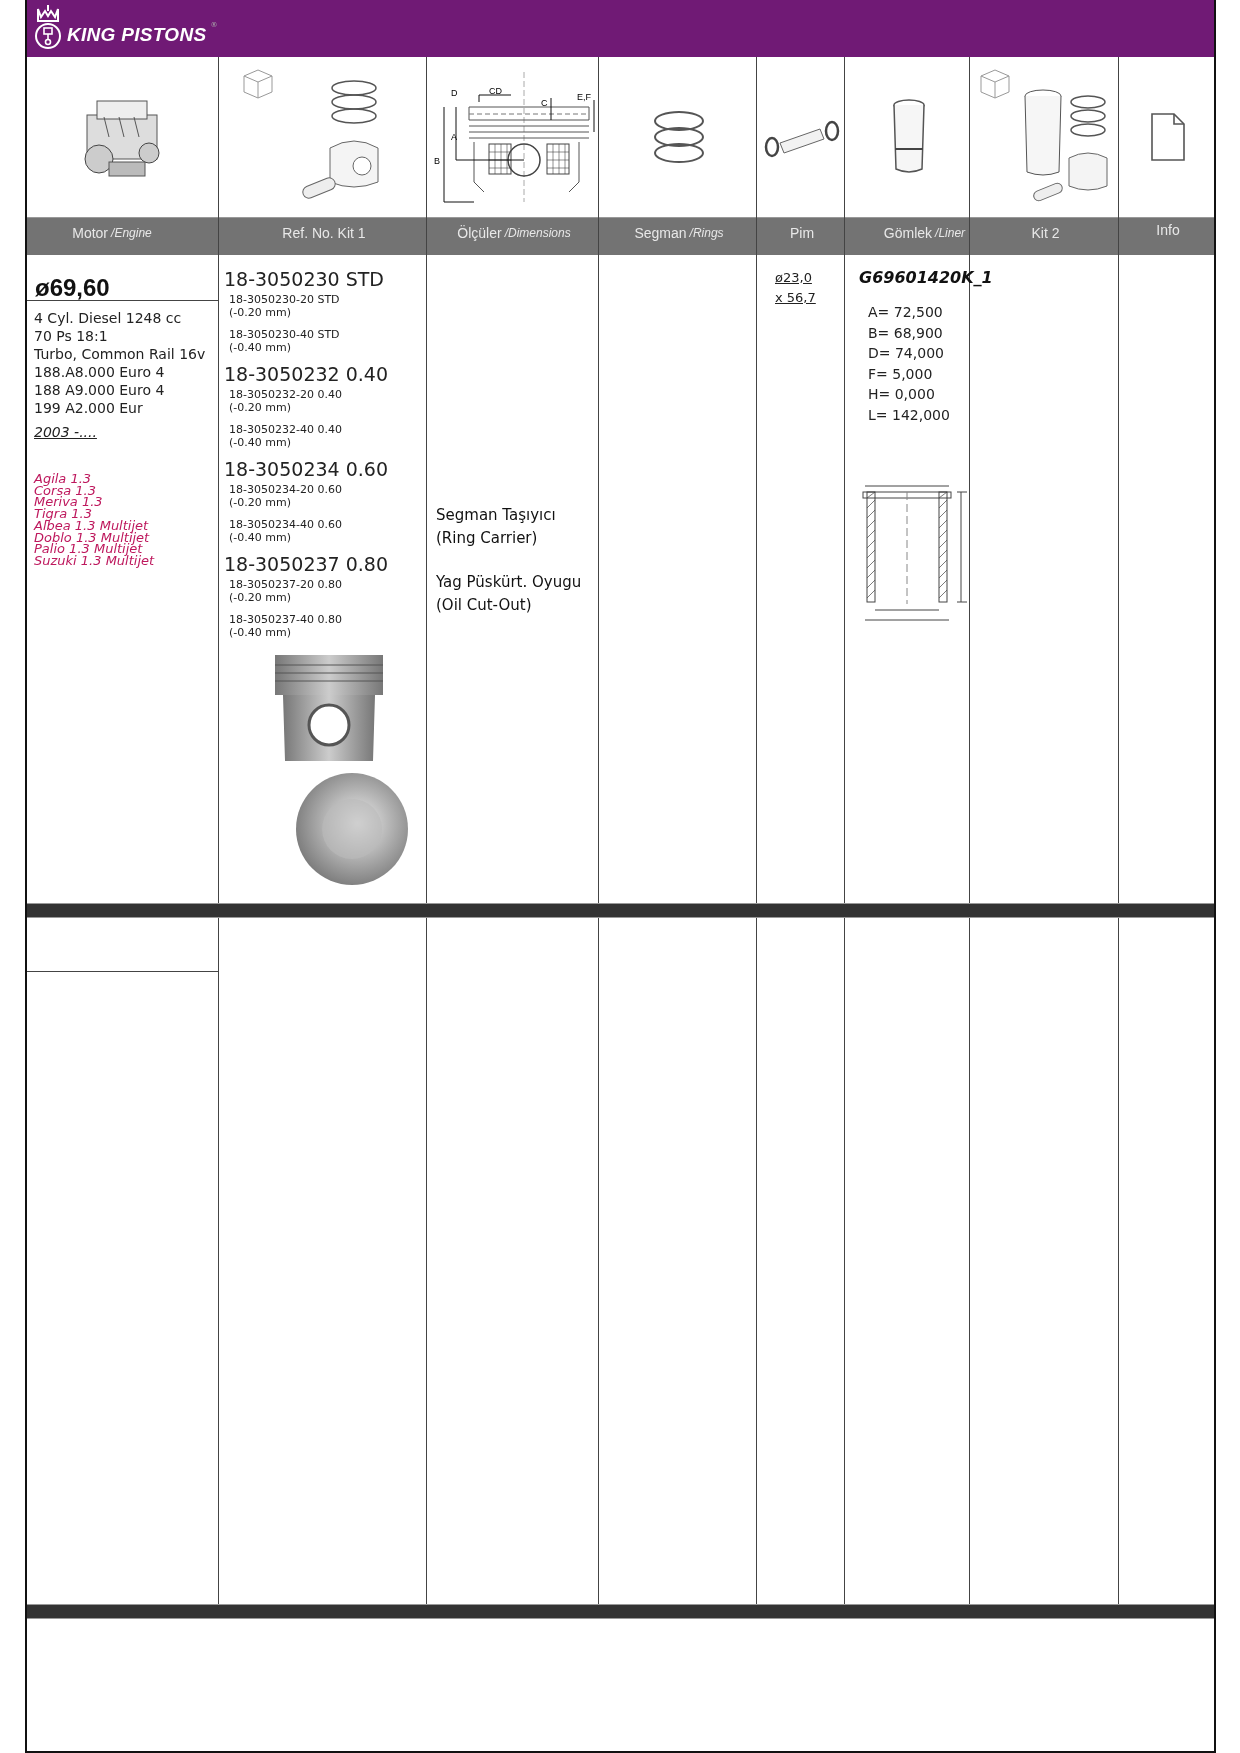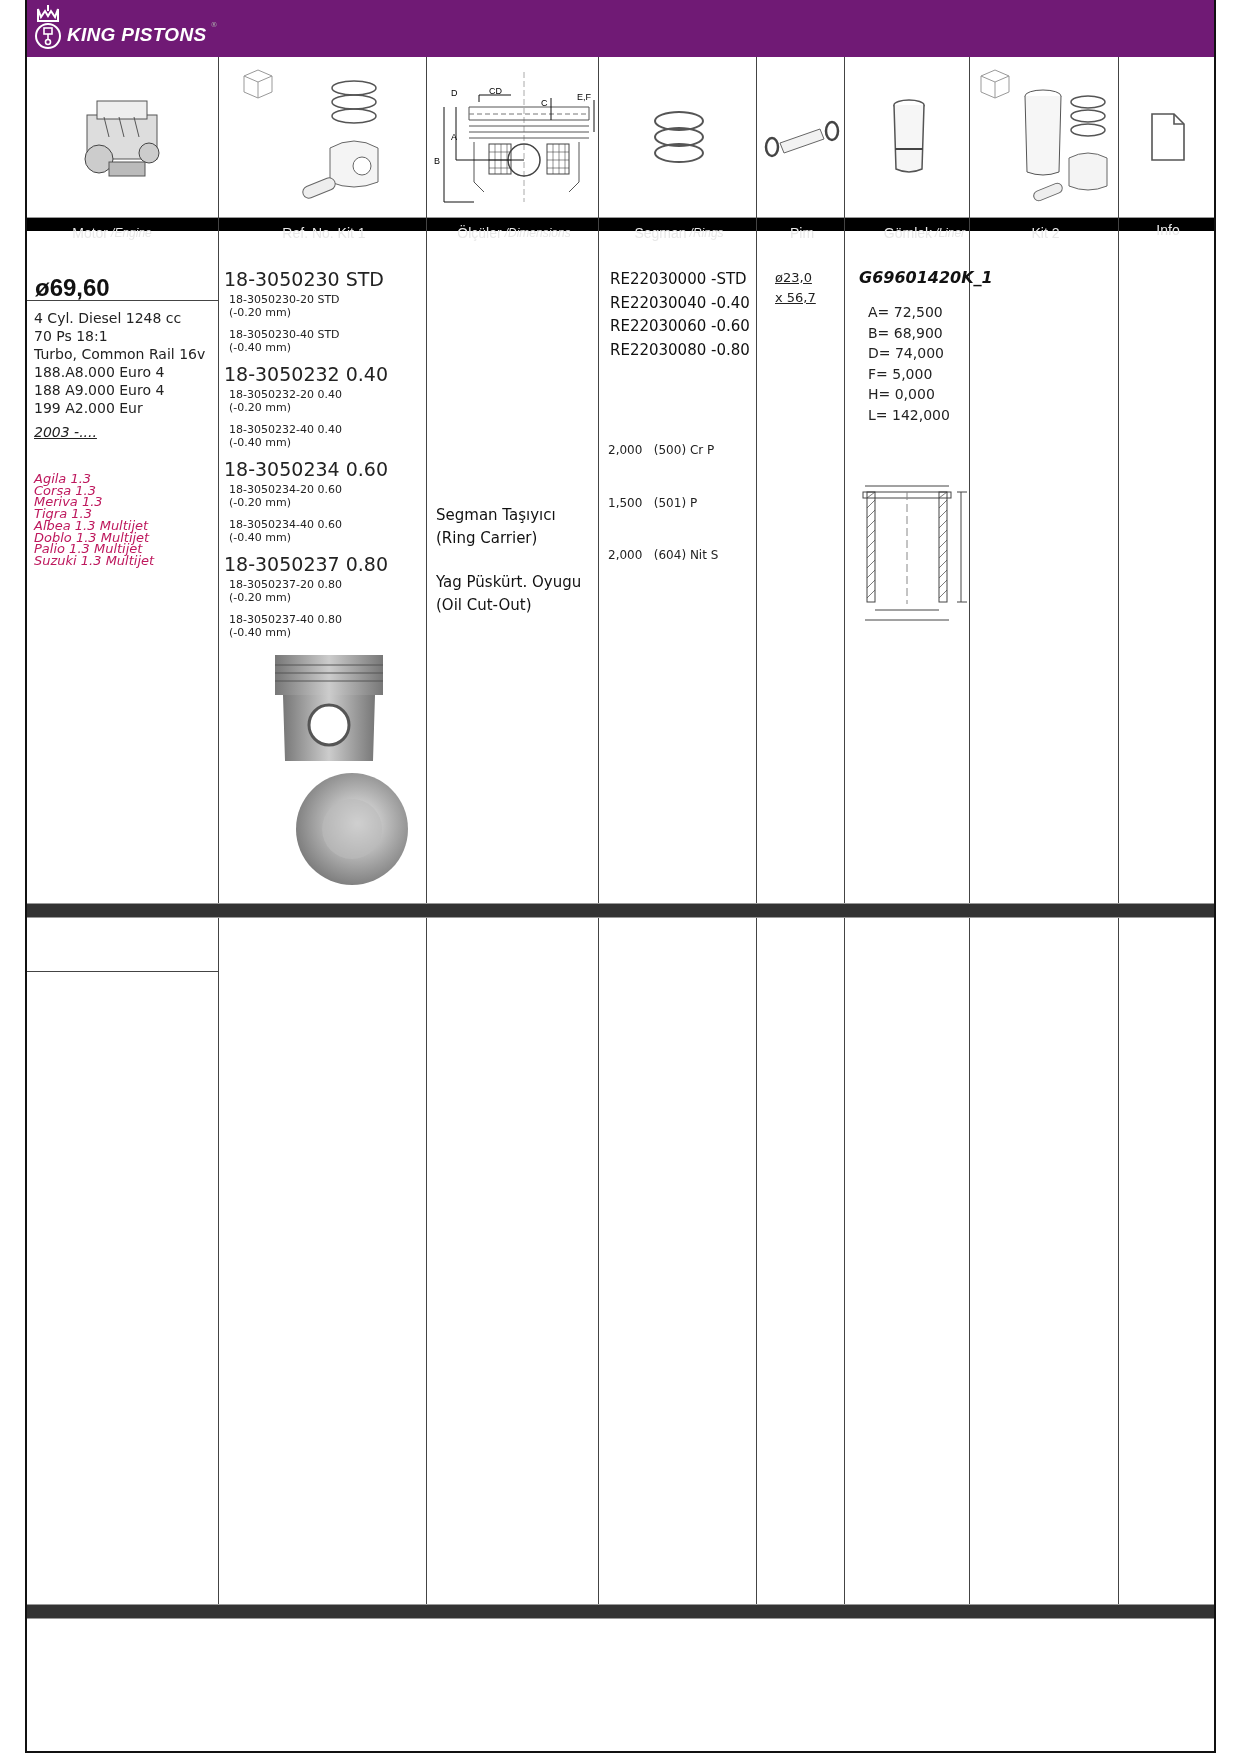--- a/index.html
+++ b/index.html
@@ -8,21 +8,21 @@
   .page { position: absolute; left: 25px; top: 0; width: 1191px; height: 1753px;
           border-left: 2px solid #111; border-right: 2px solid #111; border-bottom: 2px solid #111; }
   .topbar { position: absolute; left: 0; top: 0; width: 100%; height: 57px; background: #701a75; }
   .logo { position: absolute; left: 6px; top: 4px; height: 48px; display: flex; align-items: center; gap: 4px; }
   .logo-text { color: #fff; font-family: "Liberation Sans", sans-serif; font-weight: bold; font-style: italic; font-size: 19px; letter-spacing: 0.3px; margin-top: 14px; }
   .logo-reg { color: #aaa; font-size: 7px; margin-top: -6px; }
 
   .vline { position: absolute; width: 1px; background: #444; }
   .imgrow { position: absolute; left: 0; top: 57px; width: 100%; height: 160px; }
   .imgcell { position: absolute; top: 0; height: 160px; display: flex; align-items: center; justify-content: center; }
-  .hdr { position: absolute; left: 0; top: 217px; width: 100%; height: 14px; background: #000000; border-top: 1px solid #999; }
+  .hdr { position: absolute; left: 0; top: 217px; width: 100%; height: 38px; background: #737373; border-top: 1px solid #999; }
   .hcell { position: absolute; top: 0; height: 30px; display: flex; align-items: center; justify-content: center;
            color: #e8e8e8; font-family: "Liberation Sans", sans-serif; font-size: 14px; }
   .hcell i { font-size: 12px; margin-left: 3px; }
 
   .sepbar { position: absolute; left: 0; width: 100%; height: 15px; background: #333; border-top: 1px solid #999; border-bottom: 1px solid #999; }
 
   .cell { position: absolute; }
   .bore { position: absolute; left: 8px; top: 274px; font-family: "Liberation Sans", sans-serif; font-weight: bold; font-size: 24px; }
   .hline { position: absolute; height: 1px; background: #444; }
   .engine-lines { position: absolute; left: 7px; top: 309px; font-size: 14px; line-height: 18px; color: #222; }
@@ -287,31 +287,20 @@
   </div>
 
   <div class="notes" style="left:409px;">
     <div>Segman Taşıyıcı</div>
     <div>(Ring Carrier)</div>
     <div class="note-gap"></div>
     <div>Yag Püskürt. Oyugu</div>
     <div>(Oil Cut-Out)</div>
   </div>
 
-  <div class="rings" style="left:583px;">
-    <div>RE22030000 -STD</div>
-    <div>RE22030040 -0.40</div>
-    <div>RE22030060 -0.60</div>
-    <div>RE22030080 -0.80</div>
-  </div>
-  <div class="ringspec" style="left:581px;">
-    <div>2,000   (500) Cr P</div>
-    <div>1,500   (501) P</div>
-    <div>2,000   (604) Nit S</div>
-  </div>
 
   <div class="pin" style="left:748px;">
     <div>ø23,0</div>
     <div>x 56,7</div>
   </div>
 
   <div class="liner-code" style="left:832px;">G69601420K_1</div>
   <div class="liner-dims" style="left:841px;">
     <div>A= 72,500</div>
     <div>B= 68,900</div>

